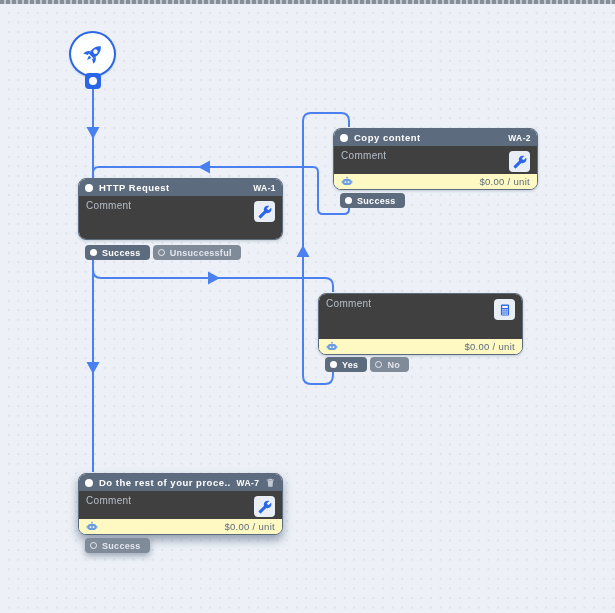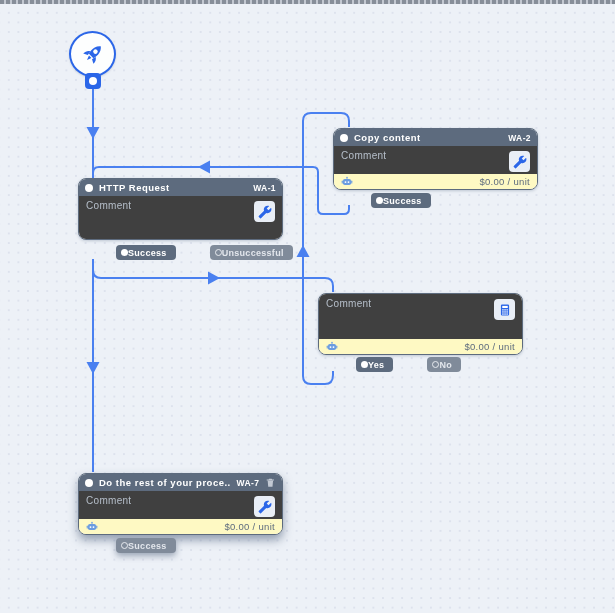--- a/index.html
+++ b/index.html
@@ -59,23 +59,23 @@
   }
   .node-footer {
     height:15px; background:#fef9c3; flex:none;
     display:flex; align-items:center; padding:0 7px; gap:5px;
   }
   .cost { margin-left:auto; font-size:9.5px; color:#5d6b7e; letter-spacing:.3px; }
 
   
   .tags { position:absolute; display:flex; gap:3px; z-index:2; }
   .tag {
-    display:inline-flex; align-items:center; height:15px;
+    display:inline-flex; align-items:center; gap:5px; height:15px;
     padding:0 9px 0 5px; background:#5d6b7e; border-radius:4px;
-    color:#fff; font-size:9px; font-weight:bold; letter-spacing:.3px; white-space:nowrap;margin-left:31px;
+    color:#fff; font-size:9px; font-weight:bold; letter-spacing:.3px; white-space:nowrap;
   }
   .tag .pip { width:7px; height:7px; border-radius:50%; background:#fff; flex:none; }
   .tag.outline { background:#808b9a; color:#e2e6ec;justify-content:space-between; }
   .tag.outline .pip { width:7px; height:7px; background:rgba(0,0,0,0); border:1.5px solid #e7eaef; }
   .tag.shadow { box-shadow:0 3px 6px rgba(55,75,105,.45); }
 
   
   .pos-http    { left:78px;  top:178px; }
   .pos-copy    { left:333px; top:128px; }
   .pos-compare { left:318px; top:293px; }

